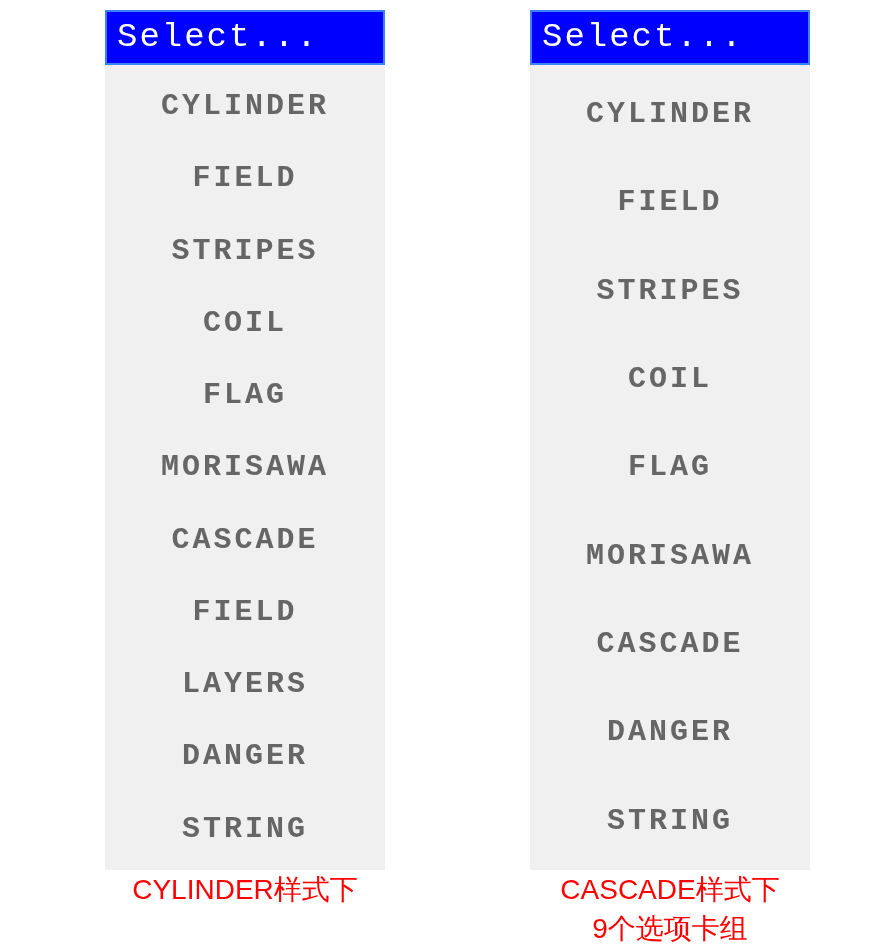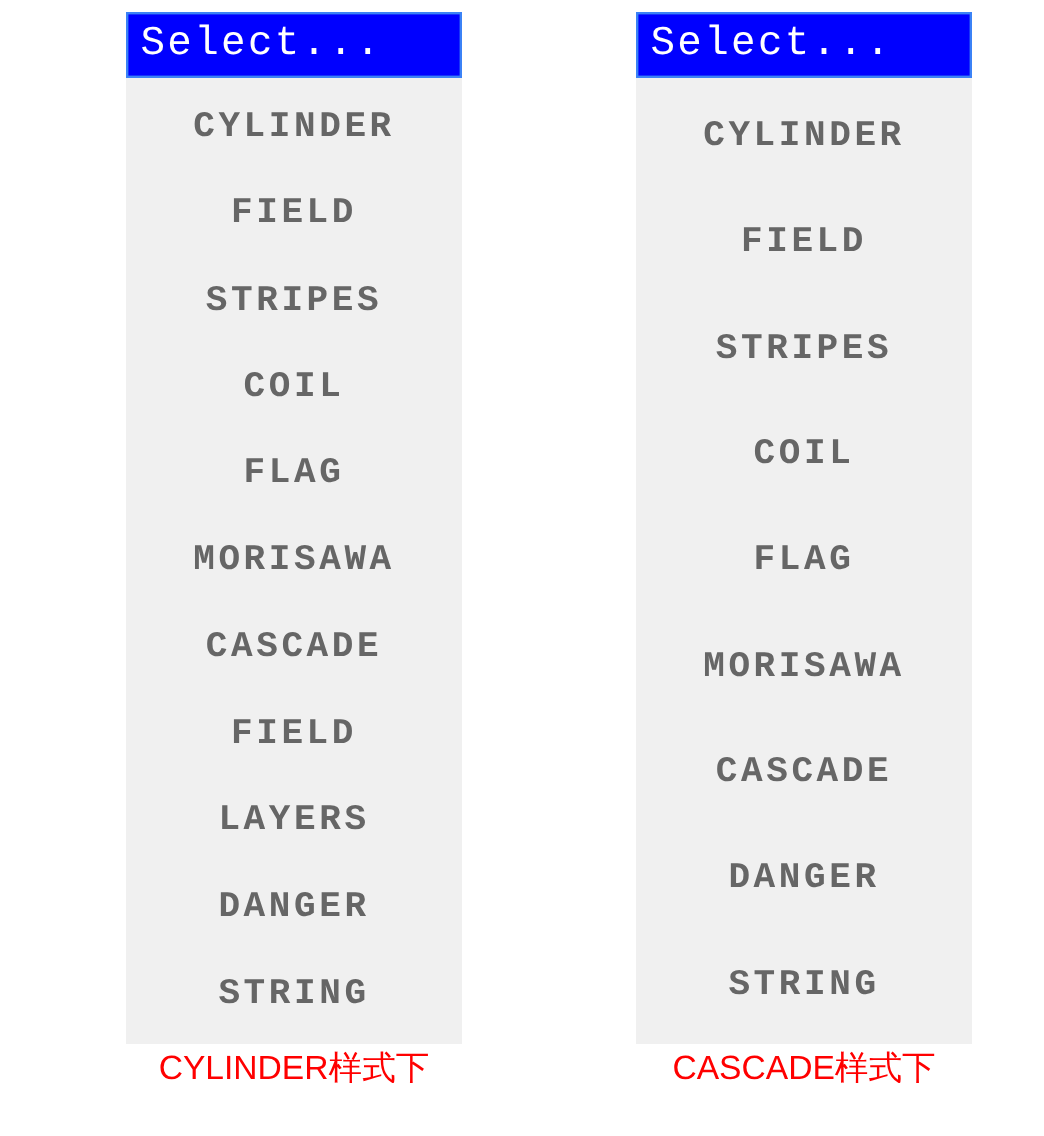--- a/index.html
+++ b/index.html
@@ -107,13 +107,14 @@
     <div class="option-item">STRING</div>
   </div>
 </div>
 
 <div class="caption caption-left">
   <div>CYLINDER样式下</div>
 </div>
 
 <div class="caption caption-right">
   <div>CASCADE样式下</div>
+  <div>9个选项卡组</div>
 </div>
 
 </body></html>

